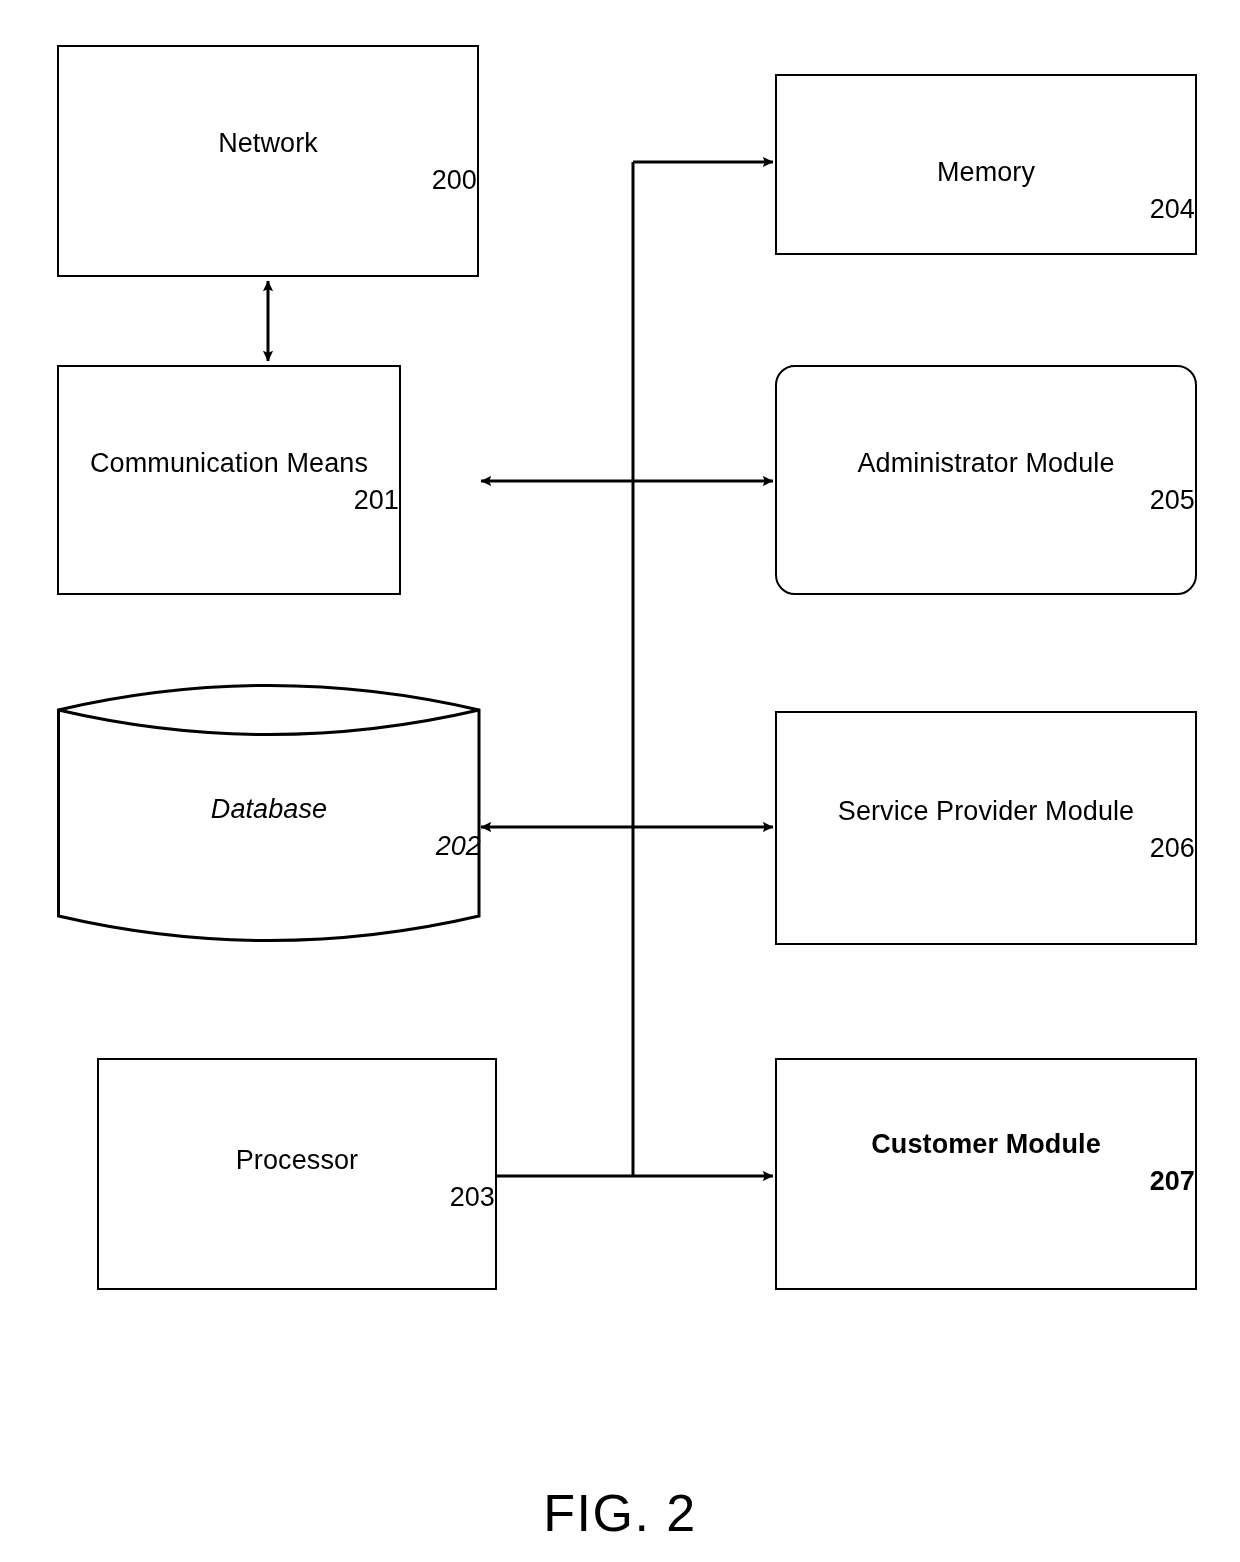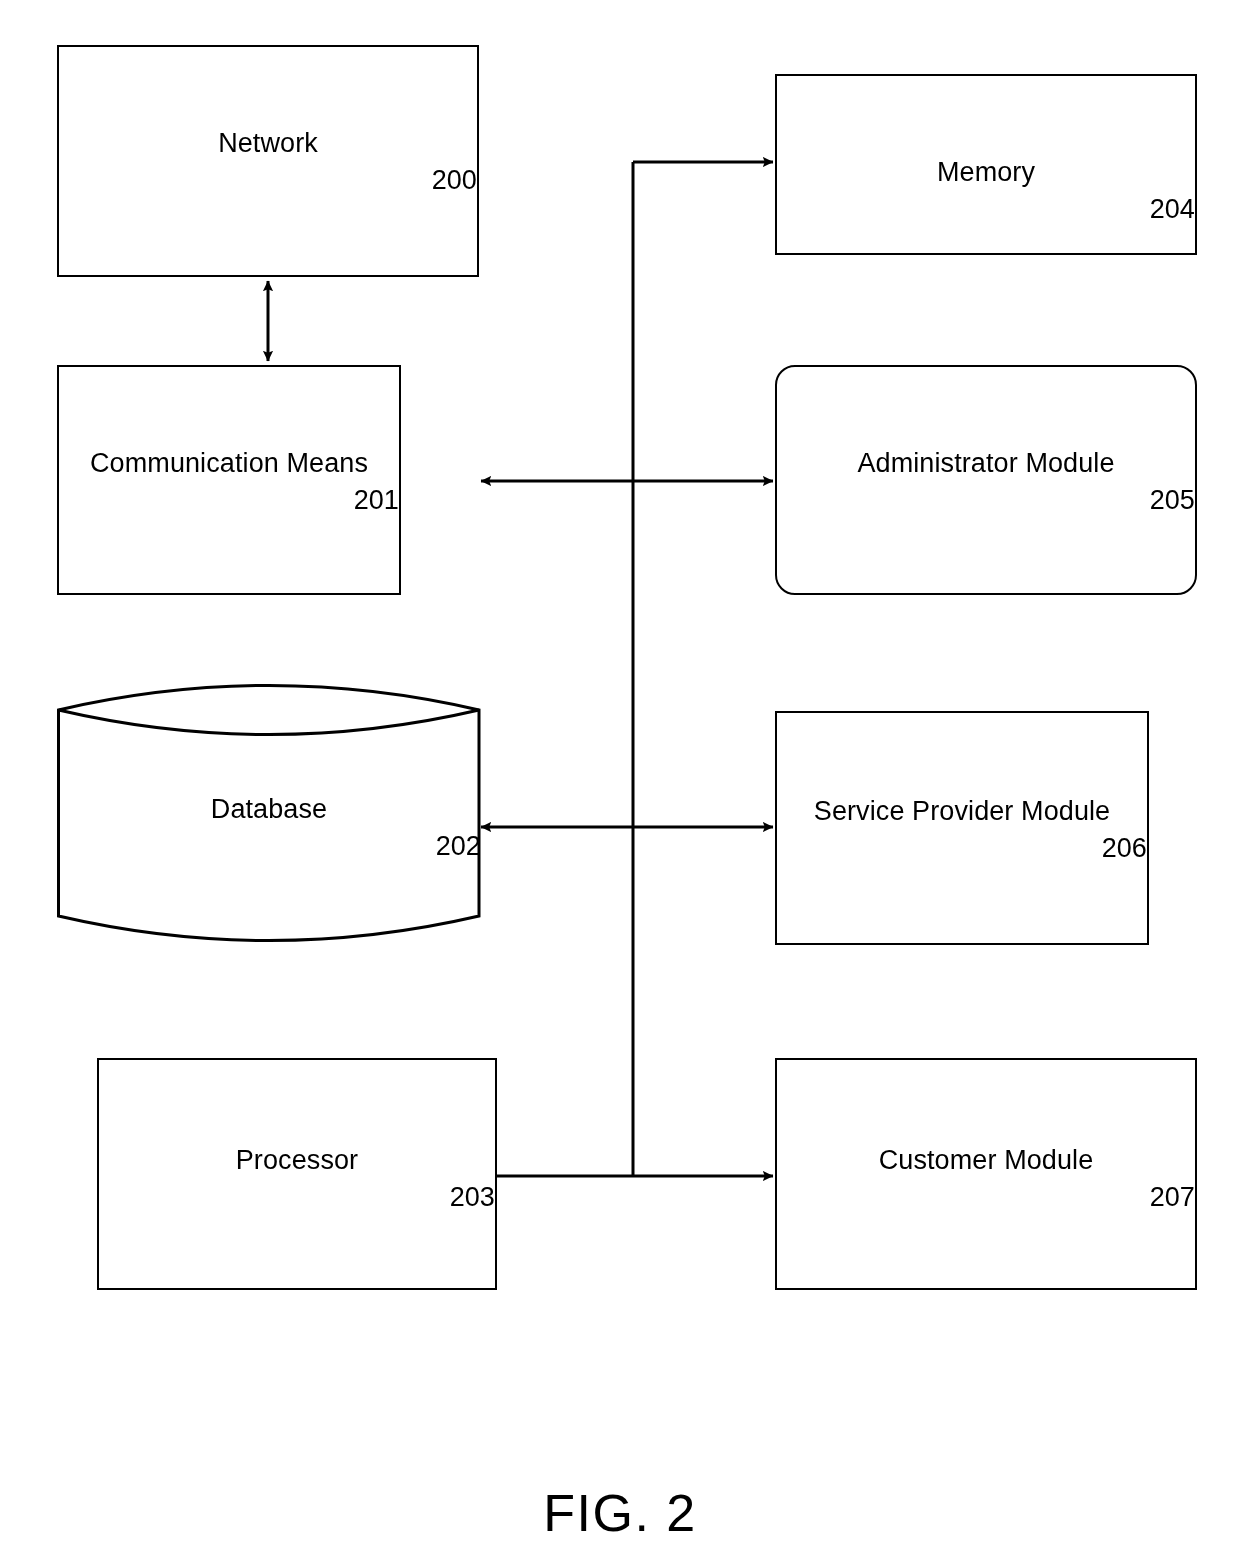--- a/index.html
+++ b/index.html
@@ -132,21 +132,21 @@
     </div>
   </div>
 
   <div class="node rect" style="left:57px; top:365px; width:344px; height:230px;">
     <div class="label-block" style="top:78px;">
       <div class="node-text">Communication Means</div>
       <div class="node-ref">201</div>
     </div>
   </div>
 
-  <div class="node cylinder" style="left:57px; top:683px; width:424px; height:264px;">
+  <div class="node cylinder" style="left:57px; top:683px; width:424px; height:264px;font-style:italic;">
     <svg class="cylinder-svg" viewBox="0 0 424 264" preserveAspectRatio="none" xmlns="http://www.w3.org/2000/svg">
 
       <path d="M 1.5 27 Q 212 -22 422 27 L 422 233 Q 212 282 1.5 233 Z" fill="#ffffff" stroke="#000000" stroke-width="3"></path>
 
       <path d="M 1.5 27 Q 212 76 422 27" fill="none" stroke="#000000" stroke-width="3"></path>
     </svg>
     <div class="label-block" style="top:108px;">
       <div class="node-text">Database</div>
       <div class="node-ref">202</div>
     </div>
@@ -166,29 +166,29 @@
     </div>
   </div>
 
   <div class="node rect" style="left:775px; top:365px; width:422px; height:230px;border-radius:20px;">
     <div class="label-block" style="top:78px;">
       <div class="node-text">Administrator Module</div>
       <div class="node-ref">205</div>
     </div>
   </div>
 
-  <div class="node rect" style="left:775px; top:711px; width:374px; height:234px;padding-left:44px;">
+  <div class="node rect" style="left:775px; top:711px; width:422px; height:234px;padding-left:44px;">
     <div class="label-block" style="top:80px;">
       <div class="node-text">Service Provider Module</div>
       <div class="node-ref">206</div>
     </div>
   </div>
 
   <div class="node rect" style="left:775px; top:1058px; width:422px; height:232px;">
-    <div class="label-block" style="top:82px;">
+    <div class="label-block" style="top:66px;font-weight:bold;">
       <div class="node-text">Customer Module</div>
       <div class="node-ref">207</div>
     </div>
   </div>
 
   <div id="figure-caption">FIG. 2</div>
 
 </div>
 
 </body></html>

